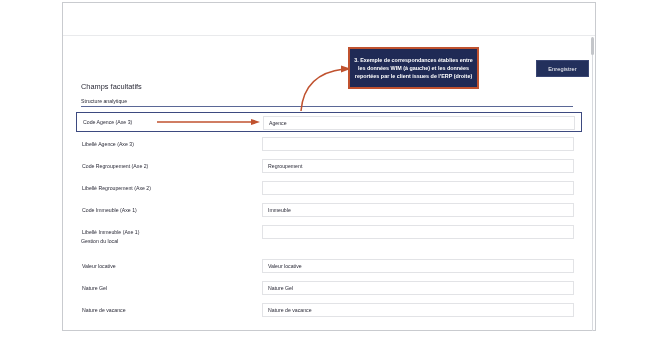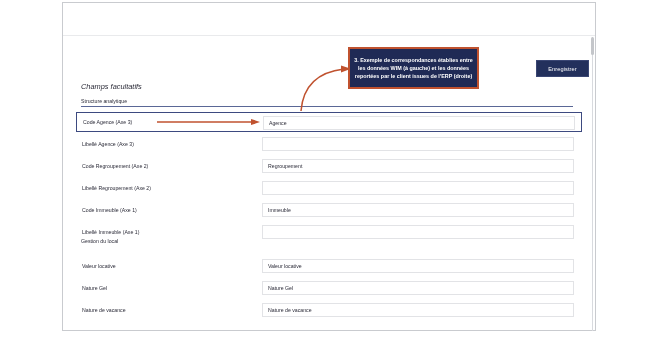--- a/index.html
+++ b/index.html
@@ -106,21 +106,20 @@
     top: 34px;
     width: 534px;
     height: 294px;
   }
   .section-title {
     position: absolute;
     left: 19px;
     top: 48px;
     font-size: 7.4px;
     color: #2b2b38;
-    font-style: italic;
   }
   .sub-title {
     position: absolute;
     left: 19px;
     top: 64px;
     font-size: 5.2px;
     color: #2b2b38;
   }
   .sub-underline {
     position: absolute;

